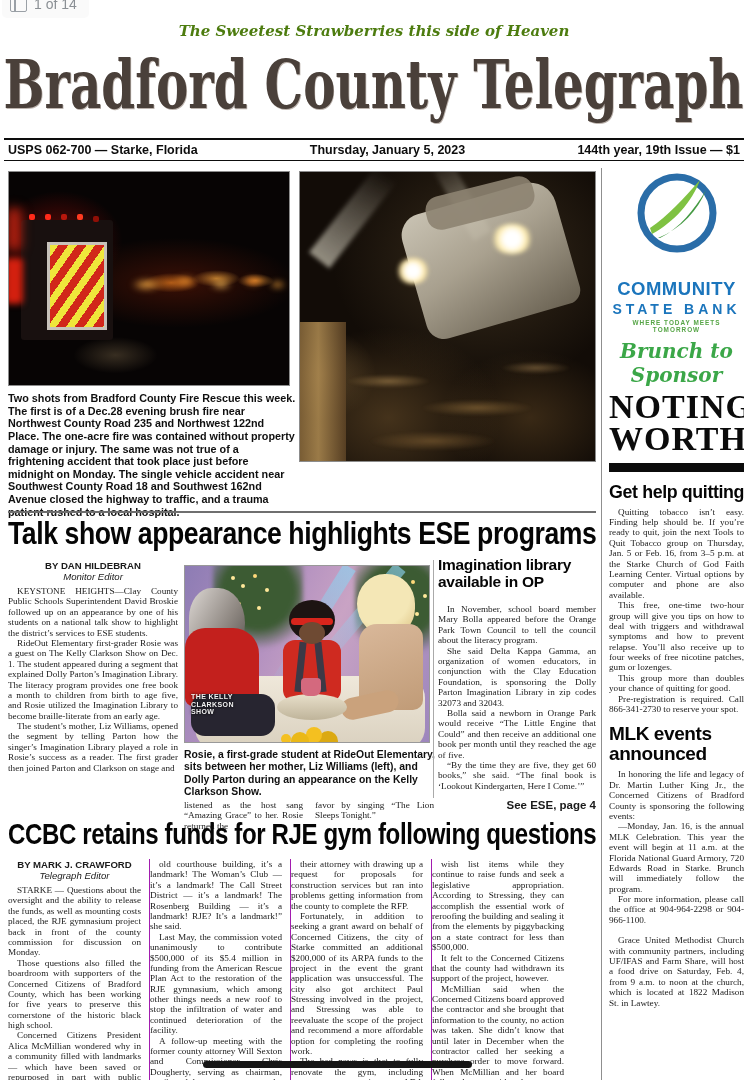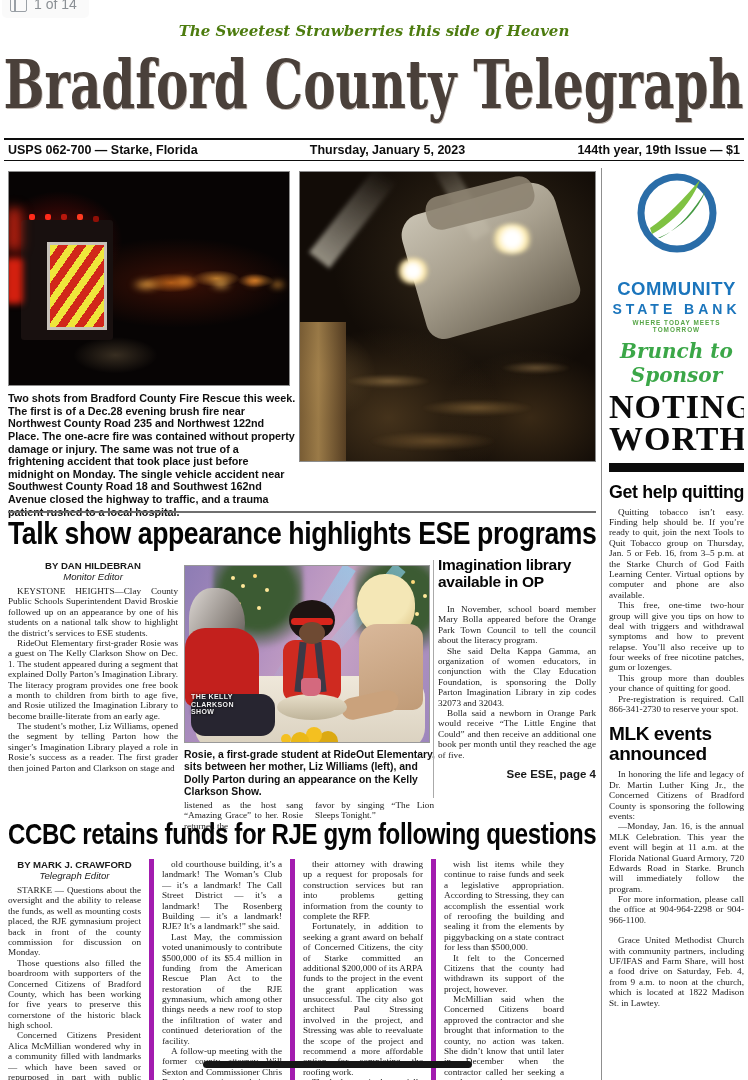--- a/index.html
+++ b/index.html
@@ -144,21 +144,21 @@
   .kcup{position:absolute;left:116px;top:112px;width:20px;height:18px;border-radius:4px 4px 7px 7px;background:#d4697e;}
   .sunflowers{position:absolute;left:96px;bottom:-2px;width:10px;height:10px;border-radius:50%;background:#f4c020;
     box-shadow:14px 2px 0 4px #eab817,28px -4px 0 3px #f4c020,42px 2px 0 5px #dba912,20px 10px 0 5px #f4c020,36px 12px 0 3px #eab817,8px 10px 0 3px #dba912;}
   .kc-logo{position:absolute;left:6px;bottom:26px;width:52px;color:#f3f3f3;
     font-family:"Liberation Sans",sans-serif;font-weight:bold;font-size:7px;line-height:1.1;
     text-shadow:0 0 3px #000;letter-spacing:.4px;}
 
   
   .ccbc-cols{position:absolute;left:8px;top:859px;width:588px;height:221px;display:flex;overflow:hidden;}
   .ccbc-col{width:141px;box-sizing:border-box;padding-right:8px;}
-  .ccbc-col + .ccbc-col{border-left:5px solid #a21caf;padding-left:8px;}
+  .ccbc-col + .ccbc-col{border-left:1px solid #a21caf;}
   .redaction{position:absolute;left:203px;top:1061px;width:269px;height:7px;background:#161616;border-radius:4px;z-index:5;}
 
   
   .sidebar{position:absolute;left:609px;top:170px;width:135px;height:910px;overflow:hidden;}
   .ad{text-align:center;}
   .ad-brand1{color:var(--bank-blue,#1b75bc);font-family:"Liberation Sans",sans-serif;font-weight:bold;
     font-size:18.5px;letter-spacing:.5px;margin-top:18px;}
   .ad-brand2{color:var(--bank-blue,#1b75bc);font-family:"Liberation Sans",sans-serif;font-weight:bold;
     font-size:14px;letter-spacing:4px;margin-top:1px;}
   .ad-slogan{color:var(--bank-green,#56a546);font-family:"Liberation Sans",sans-serif;font-weight:bold;
@@ -268,20 +268,21 @@
 
   <div class="imag-col">
     <div class="sub-head">
         <div>Imagination library</div>
         <div>available in OP</div>
       </div>
     <div>
         <p class="para">In November, school board member Mary Bolla appeared before the Orange Park Town Council to tell the council about the literacy program.</p>
         <p class="para">She said Delta Kappa Gamma, an organization of women educators, in conjunction with the Clay Education Foundation, is sponsoring the Dolly Parton Imagination Library in zip codes 32073 and 32043.</p>
         <p class="para">Bolla said a newborn in Orange Park would receive “The Little Engine that Could” and then receive an additional one book per month until they reached the age of five.</p>
+        <p class="para">“By the time they are five, they get 60 books,” she said. “The final book is ‘Lookout Kindergarten, Here I Come.’”</p>
       </div>
     <div class="jump">See ESE, page 4</div>
   </div>
 
   <div class="ccbc-headwrap">
     <span class="headline ccbc-headline fitw" style="transform: scaleX(0.802183);">CCBC retains funds for RJE gym following questions</span>
   </div>
   <div class="ccbc-cols">
     <div class="ccbc-col">
       <div class="byline">BY MARK J. CRAWFORD</div>

